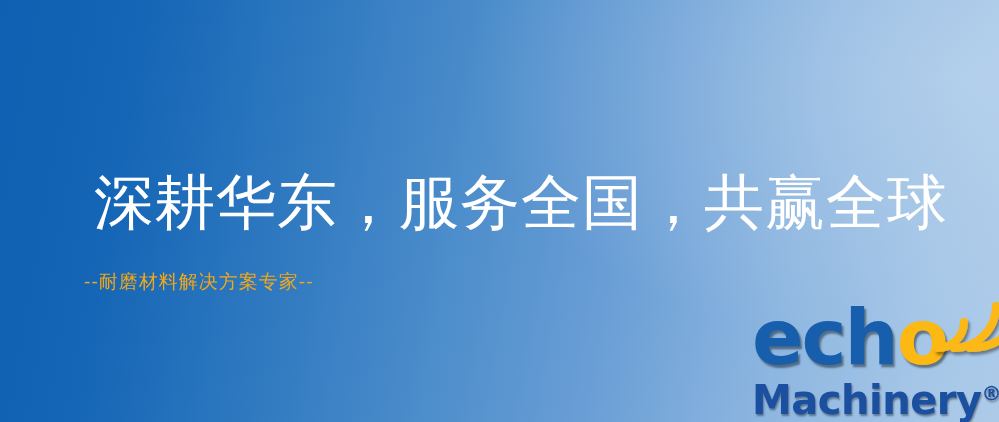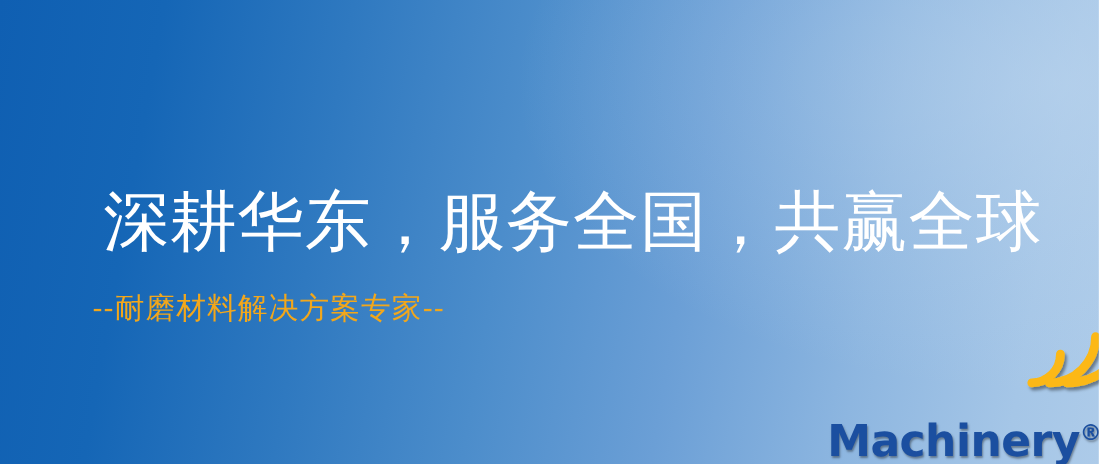--- a/index.html
+++ b/index.html
@@ -57,21 +57,21 @@
     z-index: 3;
   }
 
   .subhead {
     position: absolute;
     left: 84px;
     top: 264px;
     margin: 0;
     font-family: "DejaVu Serif", "Liberation Serif", serif;
     font-weight: 400;
-    font-size: 27px;
+    font-size: 19px;
     line-height: 34px;
     letter-spacing: 1px;
     color: #F2A71B;
     white-space: nowrap;
     z-index: 3;
   }
 
   
   .logo {
     position: absolute;
@@ -138,20 +138,21 @@
 
 <div id="banner">
 
   <h1 class="headline">深耕华东，服务全国，共赢全球</h1>
 
   <p class="subhead">--耐磨材料解决方案专家--</p>
 
   <div class="logo">
 
     <div class="logo-wordmark">
+      <div class="logo-echo"><span>ech</span><span class="o-gold">o</span></div>
 
       <svg class="logo-waves" viewBox="0 0 70 62">
         <g fill="none" stroke="#FCB813" stroke-width="8" stroke-linecap="round" filter="url(#waveShadow)">
           <path d="M6 56 A26 26 0 0 0 32 30"></path>
           <path d="M22 56 A42 42 0 0 0 64 14"></path>
           <path d="M38 56 A58 58 0 0 0 96 -2"></path>
         </g>
         <defs>
           <filter id="waveShadow" x="-30%" y="-30%" width="180%" height="180%">
             <feDropShadow dx="2" dy="3" stdDeviation="1.6" flood-color="#000000" flood-opacity="0.40"></feDropShadow>

